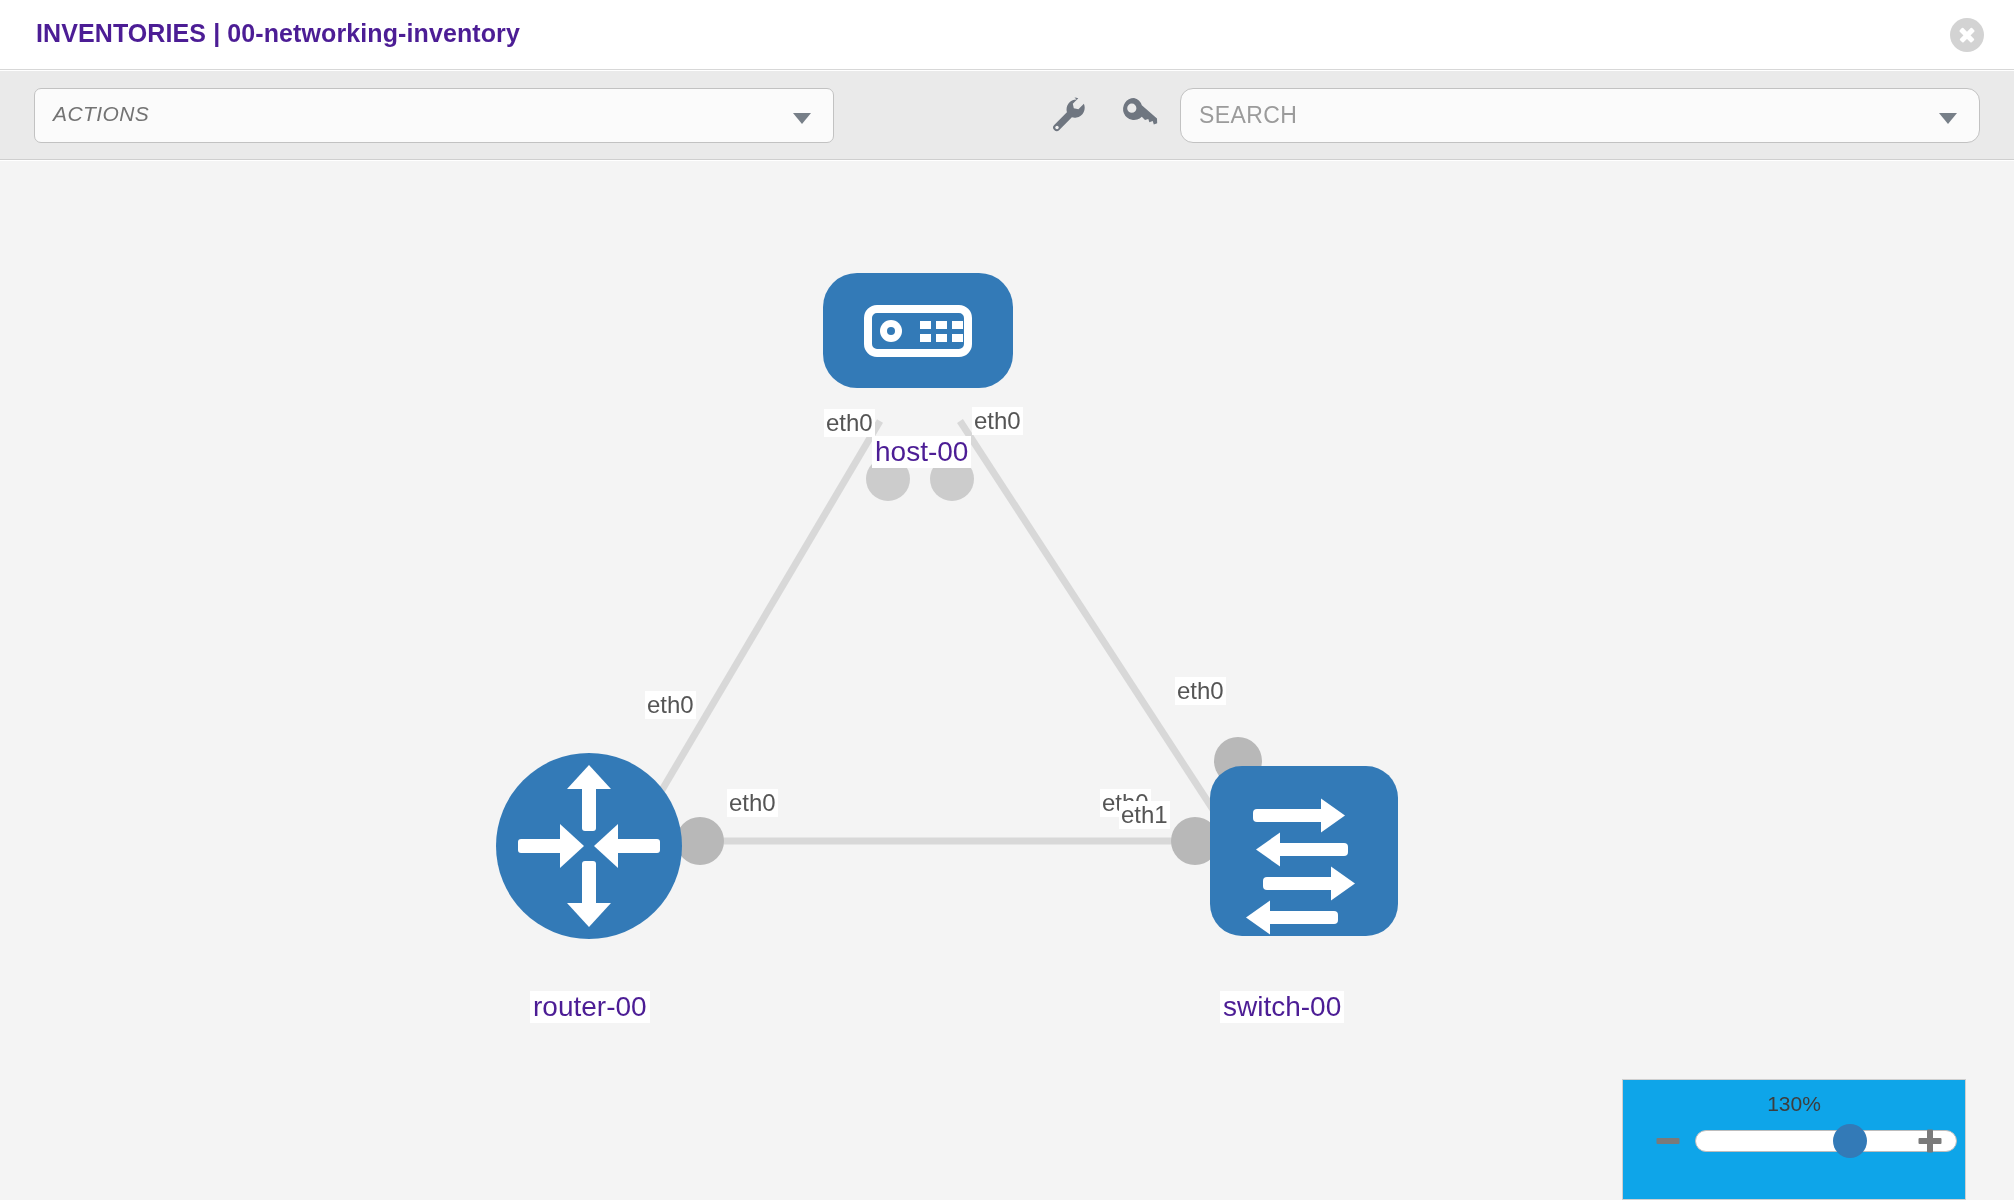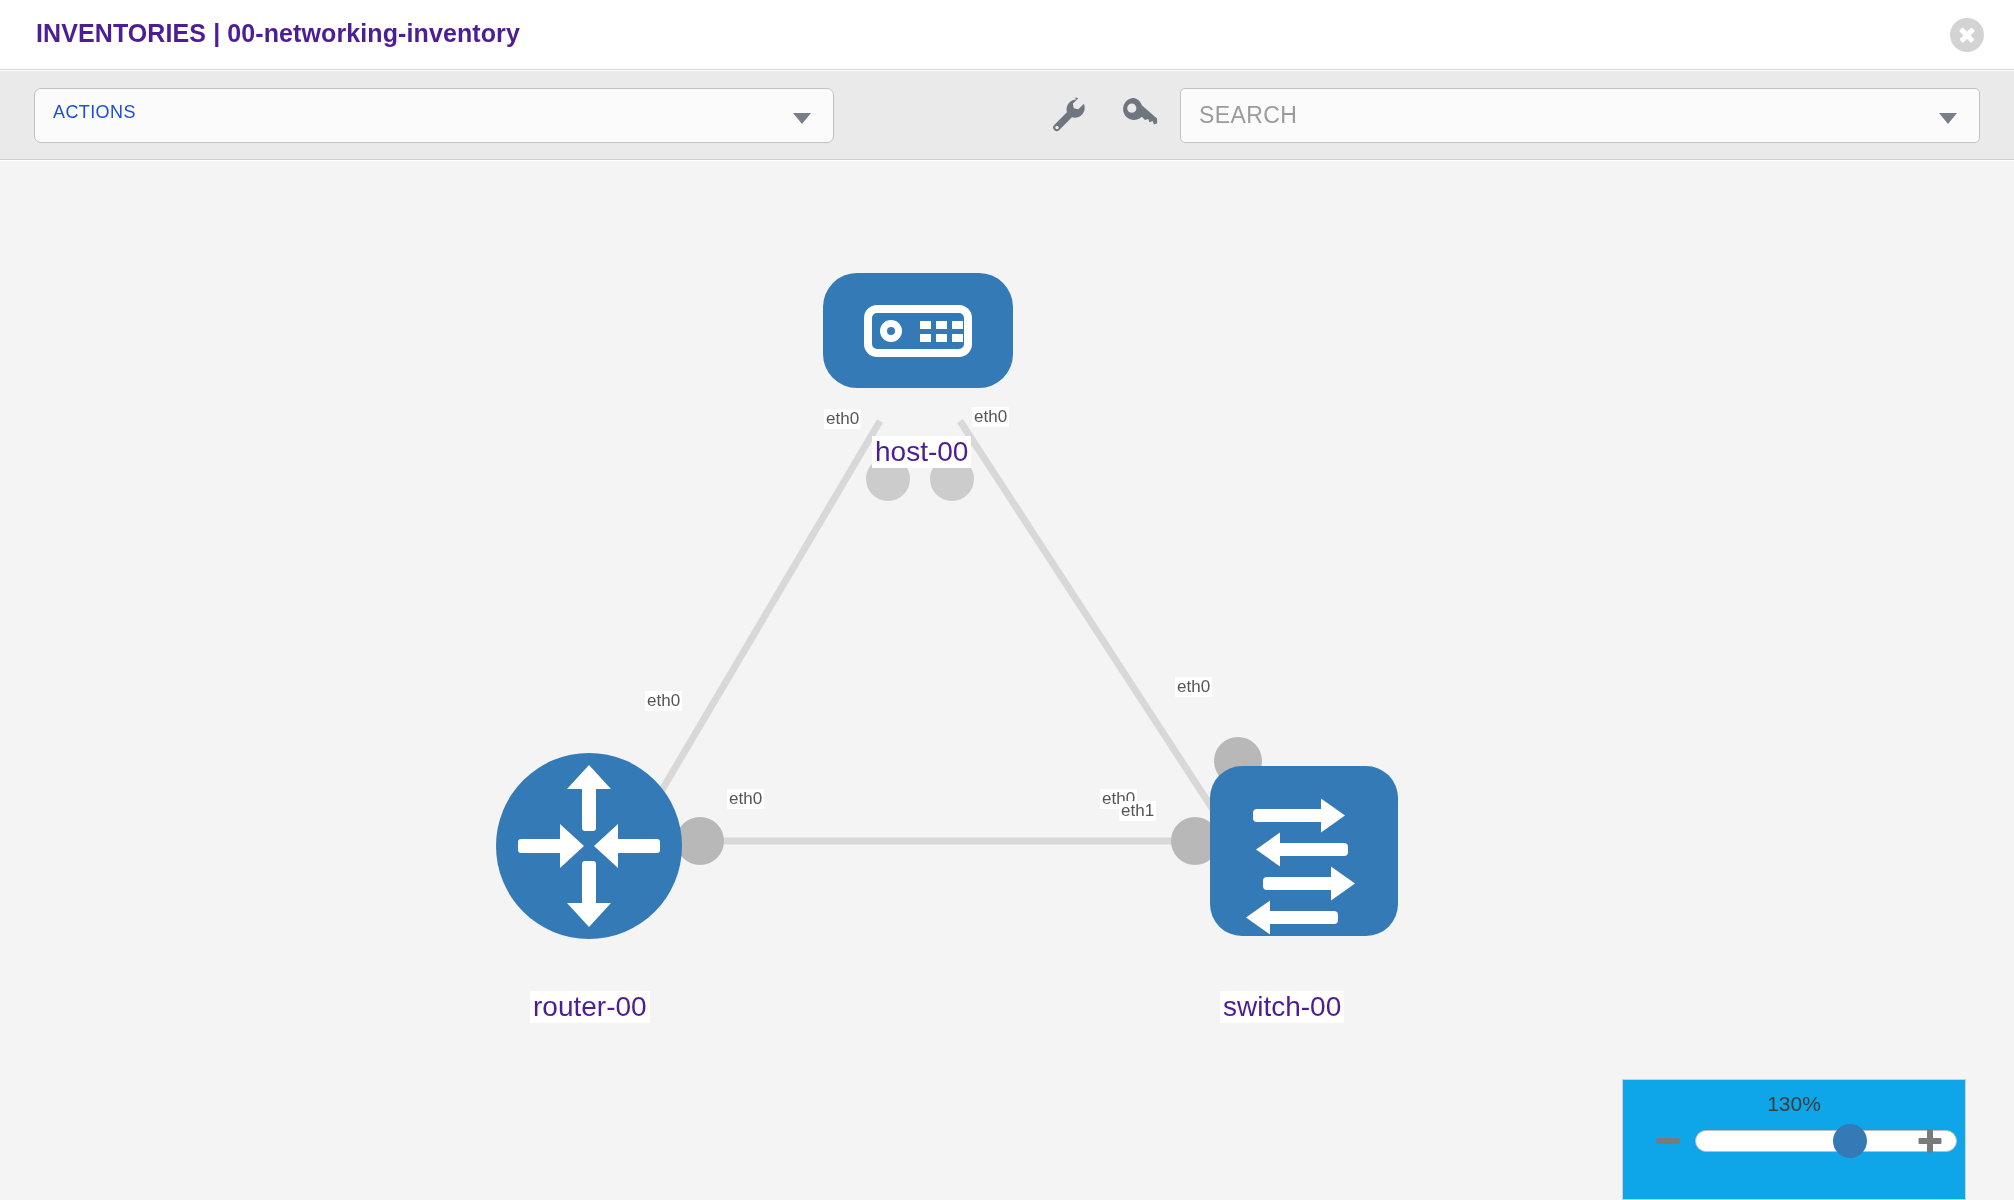--- a/index.html
+++ b/index.html
@@ -48,42 +48,43 @@
   }
   .actions-select {
     position: absolute; left: 34px; top: 17px;
     width: 800px; height: 55px;
     background: #fbfbfb;
     border: 1px solid #c2c2c2;
     border-radius: 7px;
   }
   .actions-label {
     position: absolute; left: 18px; top: 13px;
-    font-size: 18px; color: #1d4ed8;
+    font-size: 21px; color: #737373;
     letter-spacing: 0.4px;
+    font-style: italic;
   }
   .caret {
     position: absolute; right: 22px; top: 24px;
     width: 0; height: 0;
     border-left: 9px solid transparent;
     border-right: 9px solid transparent;
     border-top: 11px solid #777f88;
   }
   .tool-icon {
     position: absolute; top: 22px;
     width: 44px; height: 44px; cursor: pointer;
   }
   .icon-wrench { left: 1046px; }
   .icon-key    { left: 1117px; }
   .search-field {
     position: absolute; left: 1180px; top: 17px;
     width: 800px; height: 55px;
     background: #fbfbfb;
     border: 1px solid #c2c2c2;
-    border-radius: 5px;
+    border-radius: 13px;
   }
   .search-placeholder {
     position: absolute; left: 18px; top: 13px;
     font-size: 23px; color: #9b9b9b;
     letter-spacing: 0.4px;
   }
 
   
   .canvas {
     position: absolute; left: 0; top: 161px;
@@ -96,21 +97,21 @@
   
   .node-label {
     position: absolute;
     font-size: 28px; color: #4c1d95;
     background: #ffffff;
     white-space: nowrap;
     padding: 0 3px;
   }
   .edge-label {
     position: absolute;
-    font-size: 17px; color: #555555;
+    font-size: 24px; color: #555555;
     background: #ffffff;
     white-space: nowrap;
     padding: 0 2px;
   }
 
   
   .zoom-panel {
     position: absolute; left: 1622px; top: 1079px;
     width: 344px; height: 121px;
     background: #0ea5e9;

